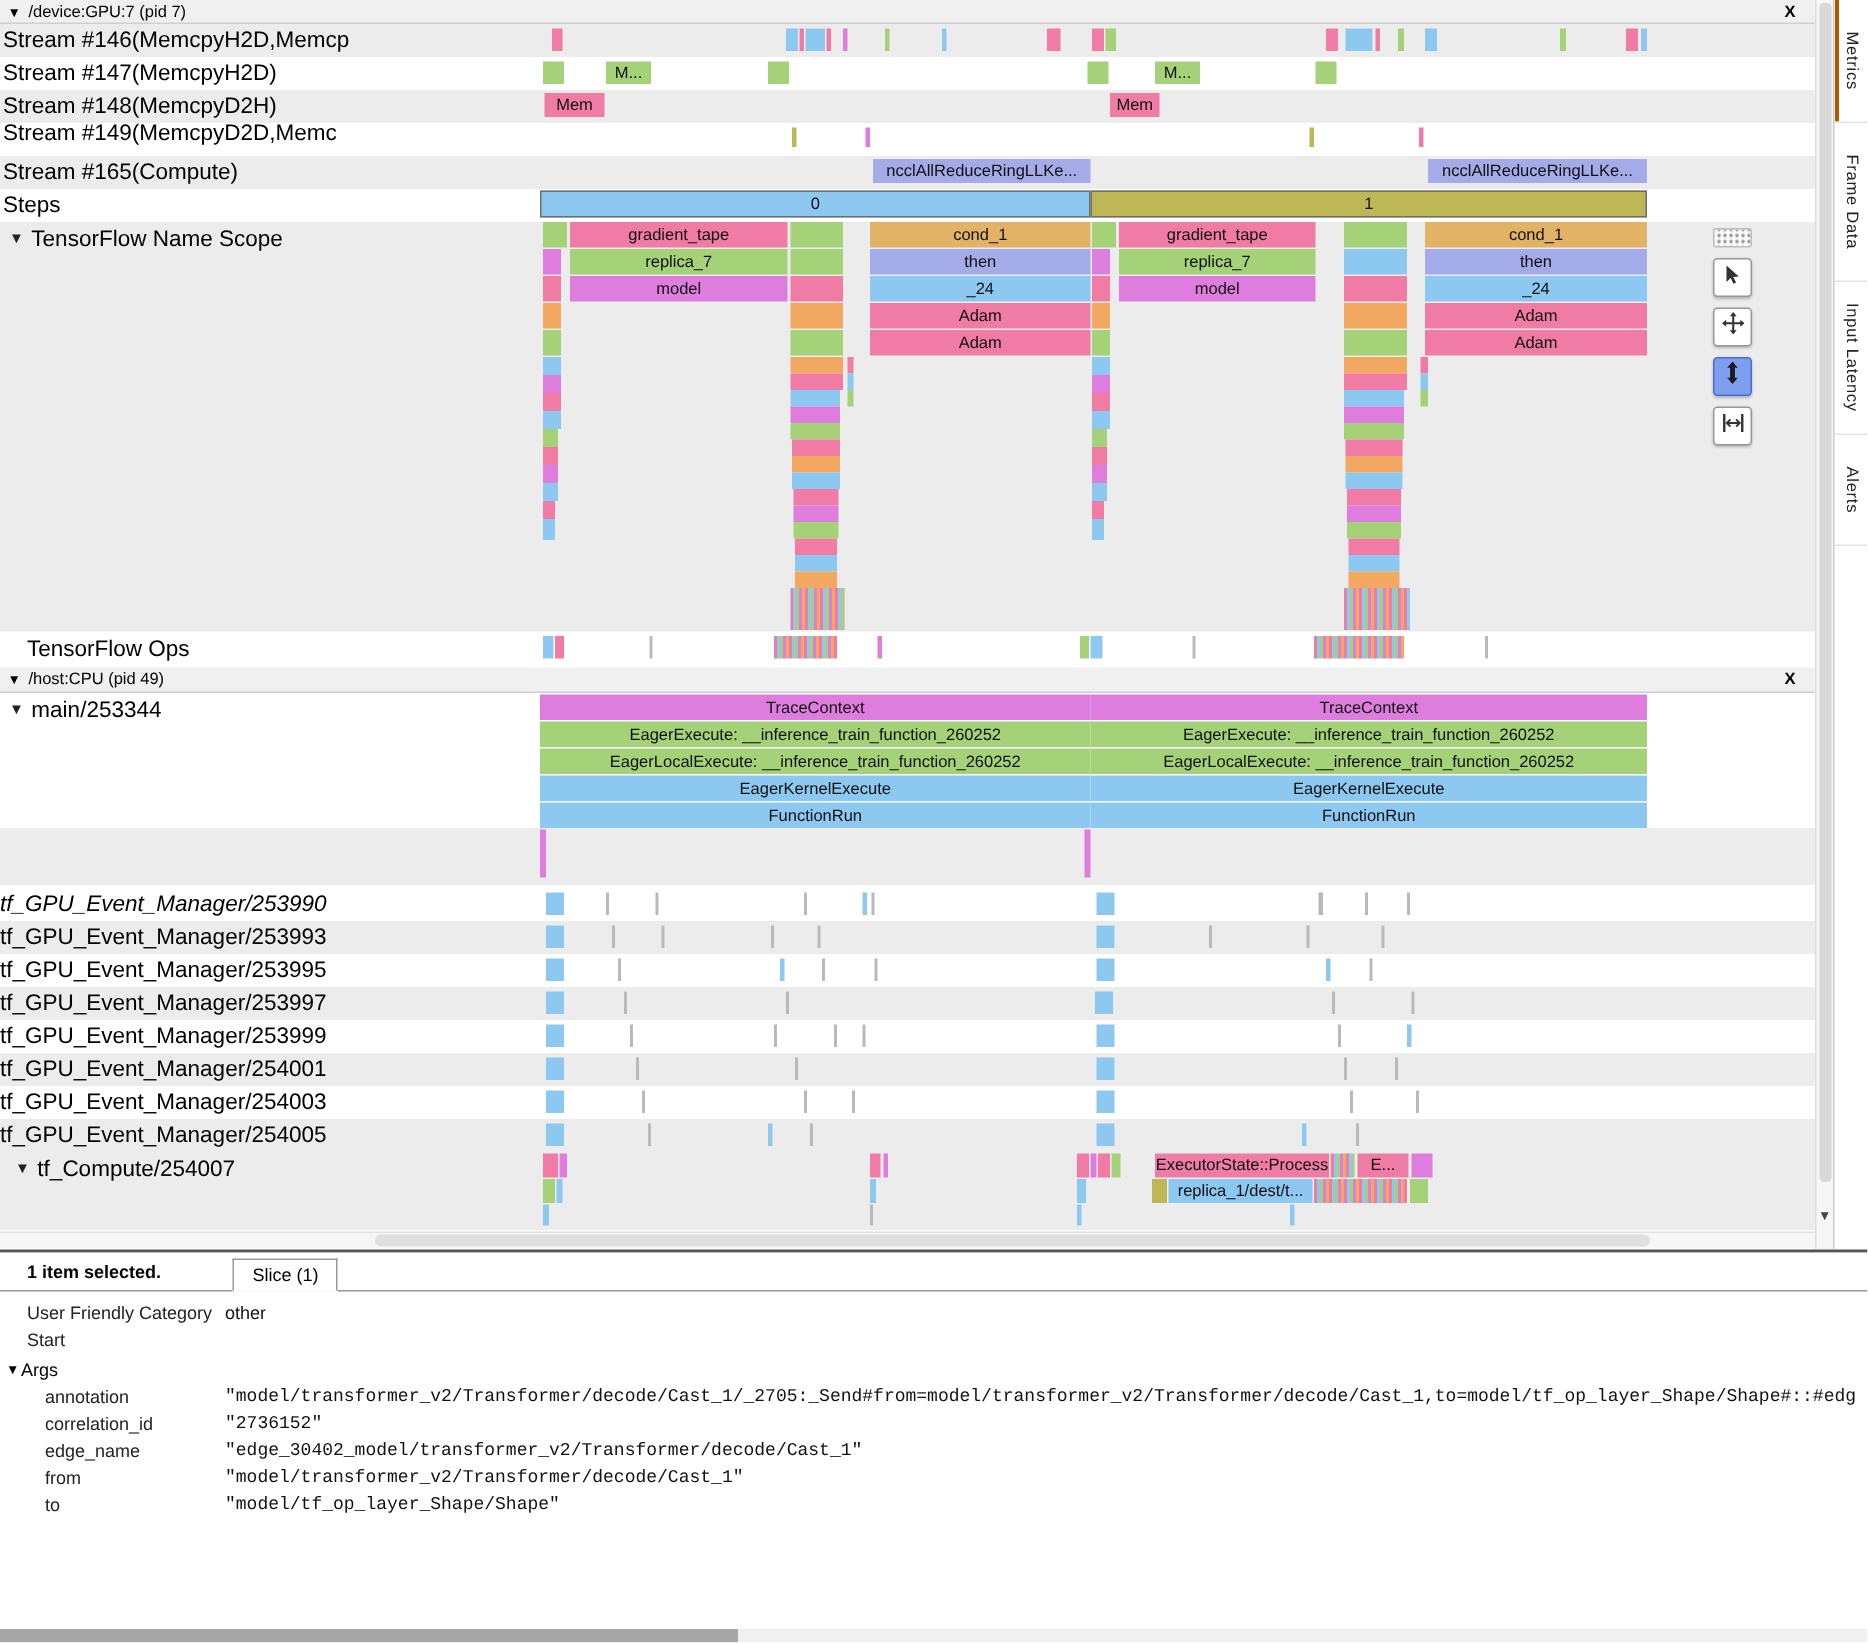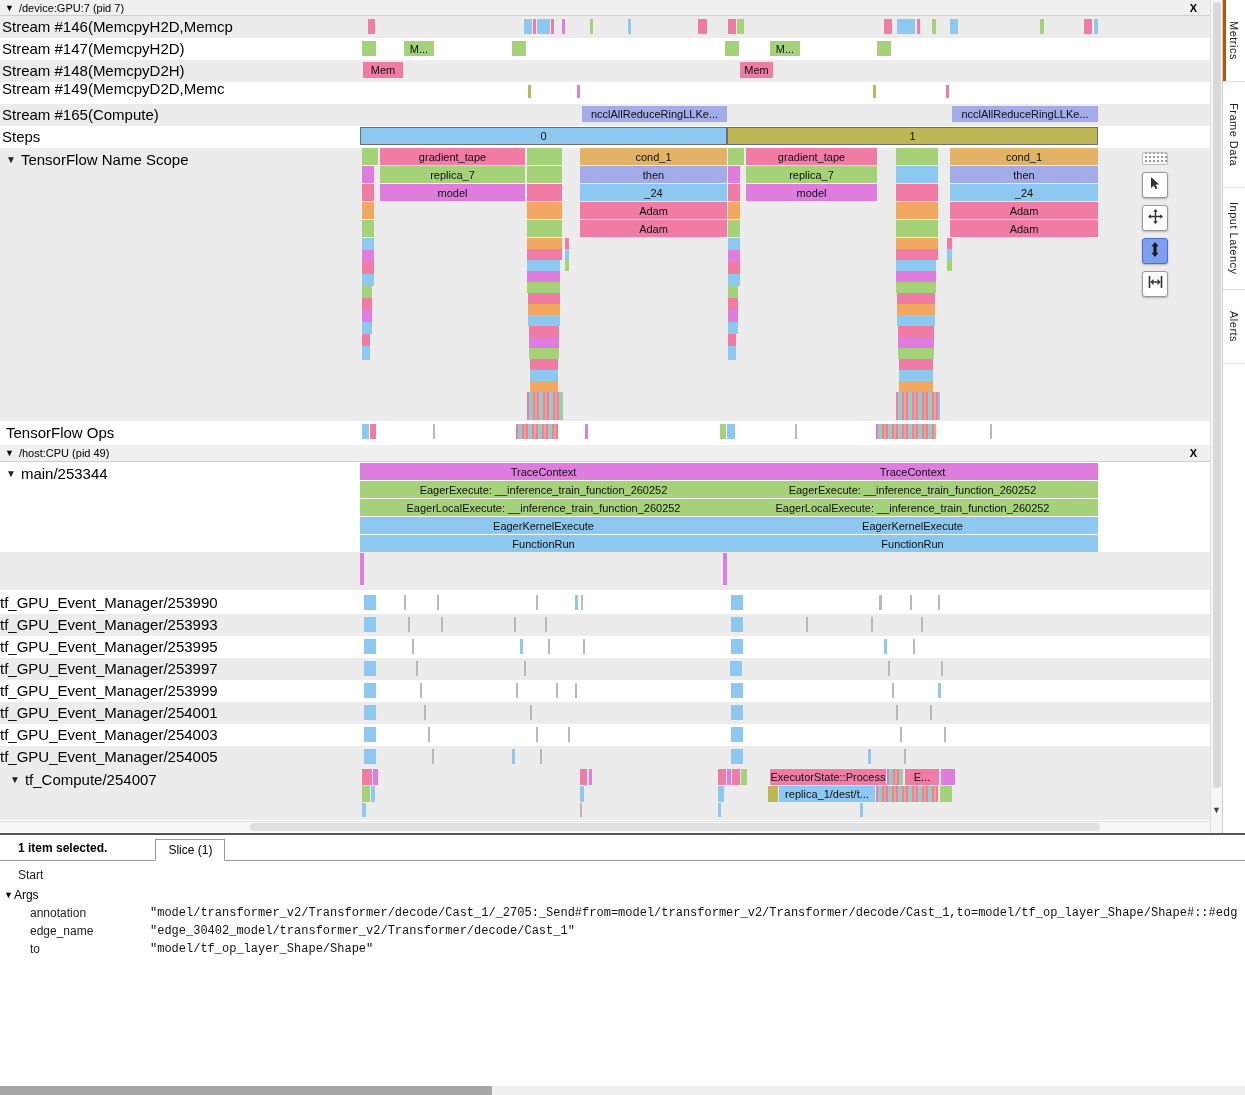--- a/index.html
+++ b/index.html
@@ -102,23 +102,23 @@
       <div class="stripe" style="top: 702px; height: 22px;"></div>
       <div class="stripe" style="top: 746px; height: 22px;"></div>
       <div class="stripe" style="top: 768px; height: 52px;"></div>
       <div class="tlabel" style="top: 18px; left: 2px;"><span>Stream #146(MemcpyH2D,Memcp</span></div>
       <div class="tlabel" style="top: 40px; left: 2px;"><span>Stream #147(MemcpyH2D)</span></div>
       <div class="tlabel" style="top: 62px; left: 2px;"><span>Stream #148(MemcpyD2H)</span></div>
       <div class="tlabel" style="top: 80px; left: 2px;"><span>Stream #149(MemcpyD2D,Memc</span></div>
       <div class="tlabel" style="top: 106px; left: 2px;"><span>Stream #165(Compute)</span></div>
       <div class="tlabel" style="top: 128px; left: 2px;"><span>Steps</span></div>
       <div class="tlabel" style="top: 151px; left: 6px;"><span class="tarrow">▼</span><span>TensorFlow Name Scope</span></div>
-      <div class="tlabel" style="top: 424px; left: 6px;"><span>TensorFlow Ops</span></div>
+      <div class="tlabel" style="top: 424px; left: 18px;"><span>TensorFlow Ops</span></div>
       <div class="tlabel" style="top: 465px; left: 6px;"><span class="tarrow">▼</span><span>main/253344</span></div>
-      <div class="tlabel" style="top: 594px; left: 0px;"><span>tf_GPU_Event_Manager/253990</span></div>
+      <div class="tlabel" style="top: 594px; left: 0px; font-style: italic;"><span>tf_GPU_Event_Manager/253990</span></div>
       <div class="tlabel" style="top: 616px; left: 0px;"><span>tf_GPU_Event_Manager/253993</span></div>
       <div class="tlabel" style="top: 638px; left: 0px;"><span>tf_GPU_Event_Manager/253995</span></div>
       <div class="tlabel" style="top: 660px; left: 0px;"><span>tf_GPU_Event_Manager/253997</span></div>
       <div class="tlabel" style="top: 682px; left: 0px;"><span>tf_GPU_Event_Manager/253999</span></div>
       <div class="tlabel" style="top: 704px; left: 0px;"><span>tf_GPU_Event_Manager/254001</span></div>
       <div class="tlabel" style="top: 726px; left: 0px;"><span>tf_GPU_Event_Manager/254003</span></div>
       <div class="tlabel" style="top: 748px; left: 0px;"><span>tf_GPU_Event_Manager/254005</span></div>
       <div class="tlabel" style="top: 771px; left: 10px;"><span class="tarrow">▼</span><span>tf_Compute/254007</span></div>
       <div class="seg" style="left: 368px; top: 19px; width: 7px; height: 15px; background: rgb(240, 124, 166);"></div>
       <div class="seg" style="left: 524px; top: 19px; width: 8px; height: 15px; background: rgb(141, 200, 240);"></div>
@@ -368,36 +368,48 @@
     <div class="side-tab tab-alerts">Alerts</div>
   </div>
 
   <div class="details">
     <div class="dstrip">
       <span class="selcount">1 item selected.</span>
       <span class="dtab">Slice (1)</span>
     </div>
     <div class="dtable">
         <div class="drow">
+          <span class="dname">User Friendly Category</span>
+          <span class="dval">other</span>
+        </div>
+        <div class="drow">
           <span class="dname">Start</span>
           <span class="dval"></span>
         </div>
       </div>
     <div class="argshead">
       <span class="aarrow">▼</span>
       <span>Args</span>
     </div>
     <div>
         <div class="drow arg">
           <span class="dname">annotation</span>
           <span class="dval">"model/transformer_v2/Transformer/decode/Cast_1/_2705:_Send#from=model/transformer_v2/Transformer/decode/Cast_1,to=model/tf_op_layer_Shape/Shape#::#edg</span>
         </div>
         <div class="drow arg">
+          <span class="dname">correlation_id</span>
+          <span class="dval">"2736152"</span>
+        </div>
+        <div class="drow arg">
           <span class="dname">edge_name</span>
           <span class="dval">"edge_30402_model/transformer_v2/Transformer/decode/Cast_1"</span>
+        </div>
+        <div class="drow arg">
+          <span class="dname">from</span>
+          <span class="dval">"model/transformer_v2/Transformer/decode/Cast_1"</span>
         </div>
         <div class="drow arg">
           <span class="dname">to</span>
           <span class="dval">"model/tf_op_layer_Shape/Shape"</span>
         </div>
       </div>
     <div class="hscroll">
       <div class="hthumb"></div>
     </div>
   </div>

